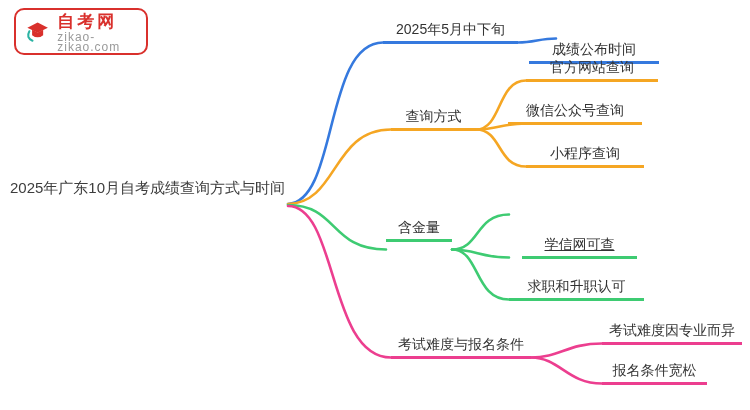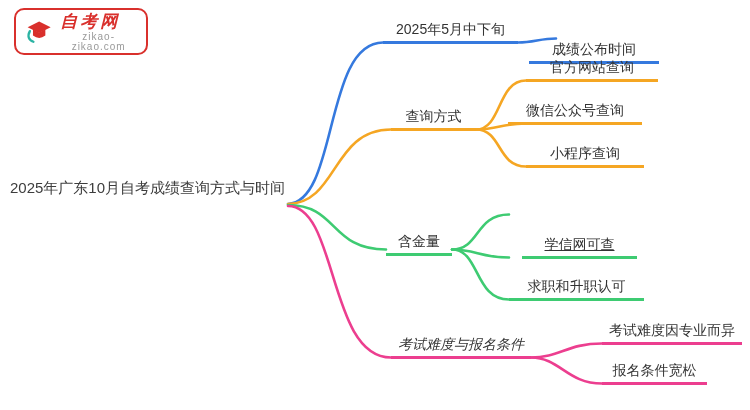--- a/index.html
+++ b/index.html
@@ -21,22 +21,22 @@
     cursor:pointer;
   }
 
   .logo{
     position:absolute;left:14px;top:8px;width:134px;height:47px;
     border:2px solid #d9302c;border-radius:10px;box-sizing:border-box;
     display:flex;align-items:center;gap:7px;padding:3px 9px;cursor:pointer;
     background:#fff;
   }
   .logo-txt{display:flex;flex-direction:column;justify-content:center;}
-  .logo-title{font-size:17px;font-weight:bold;color:#d9302c;letter-spacing:3px;line-height:20px;font-style:italic;}
-  .logo-sub{font-size:10px;color:#9a9a9a;letter-spacing:1px;line-height:10px;text-align:center;}
+  .logo-title{font-size:17px;font-weight:bold;color:#d9302c;letter-spacing:3px;line-height:20px;}
+  .logo-sub{font-size:12px;color:#9a9a9a;letter-spacing:1px;line-height:10px;}
 </style>
 </head>
 <body>
 
 <div class="canvas">
 
   <svg class="wires">
 
     <path d="M288,204 C338,202 324,42.5 383,42.5" stroke="#3579de"></path>
     <path d="M518,42.5 C534,42.5 540,38.5 556,38.5" stroke="#3579de"></path>
@@ -85,31 +85,31 @@
   <div class="node" style="left: 526px; top: 58px; width: 132px; border-bottom-color: rgb(245, 166, 35);">
     <span>官方网站查询</span>
   </div>
   <div class="node" style="left: 508px; top: 101px; width: 134px; border-bottom-color: rgb(245, 166, 35);">
     <span>微信公众号查询</span>
   </div>
   <div class="node" style="left: 526px; top: 144px; width: 118px; border-bottom-color: rgb(245, 166, 35);">
     <span>小程序查询</span>
   </div>
 
-  <div class="node" style="left: 386px; top: 232px; width: 66px; border-bottom-color: rgb(62, 203, 114);">
+  <div class="node" style="left: 386px; top: 218px; width: 66px; border-bottom-color: rgb(62, 203, 114);">
     <span>含金量</span>
   </div>
   <div class="node" style="left: 522px; top: 235px; width: 115px; border-bottom-color: rgb(62, 203, 114); text-decoration: underline;">
     <span>学信网可查</span>
   </div>
   <div class="node" style="left: 509px; top: 277px; width: 135px; border-bottom-color: rgb(62, 203, 114);">
     <span>求职和升职认可</span>
   </div>
 
-  <div class="node" style="left: 391px; top: 335px; width: 140px; border-bottom-color: rgb(236, 62, 143); font-style: italic;">
+  <div class="node" style="left: 391px; top: 335px; width: 140px; border-bottom-color: rgb(236, 62, 143);">
     <span>考试难度与报名条件</span>
   </div>
   <div class="node" style="left: 602px; top: 321px; width: 140px; border-bottom-color: rgb(236, 62, 143);">
     <span>考试难度因专业而异</span>
   </div>
   <div class="node" style="left: 602px; top: 361px; width: 105px; border-bottom-color: rgb(236, 62, 143);">
     <span>报名条件宽松</span>
   </div>
 
 </div>

